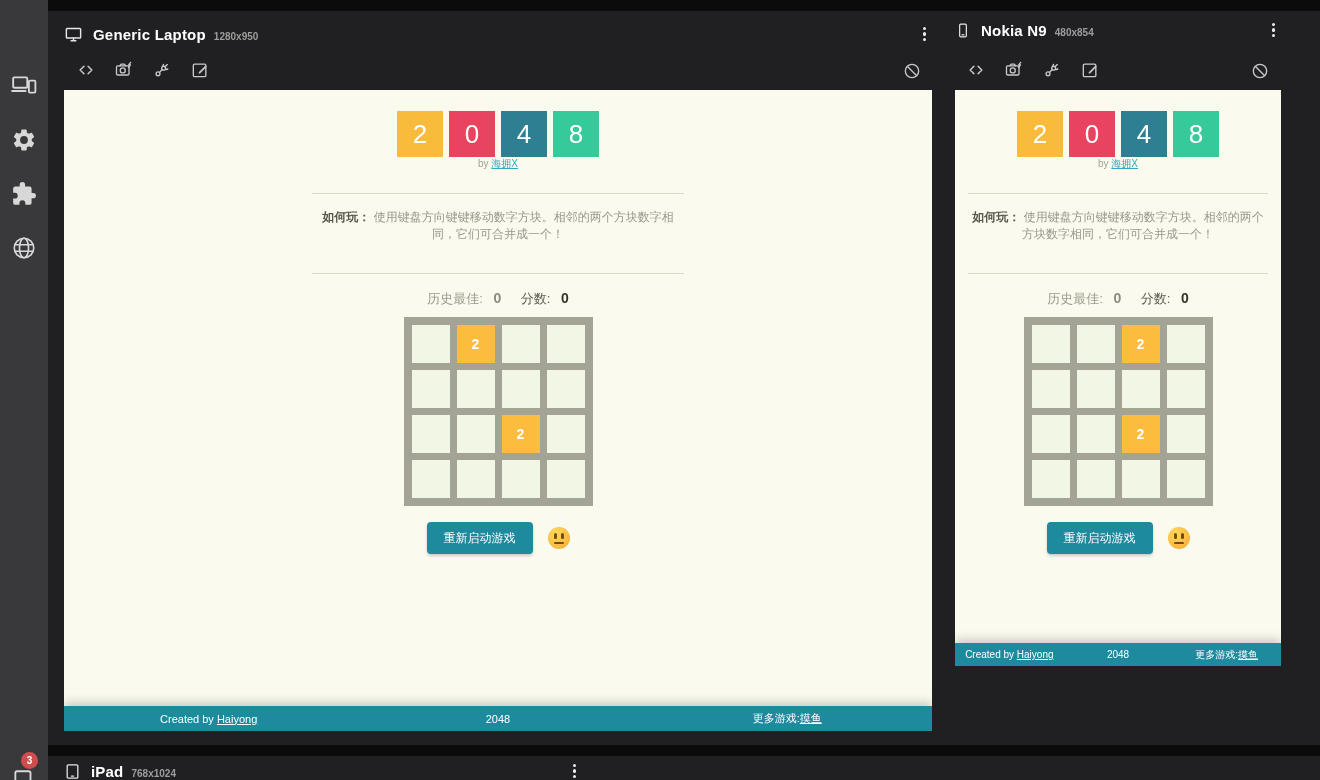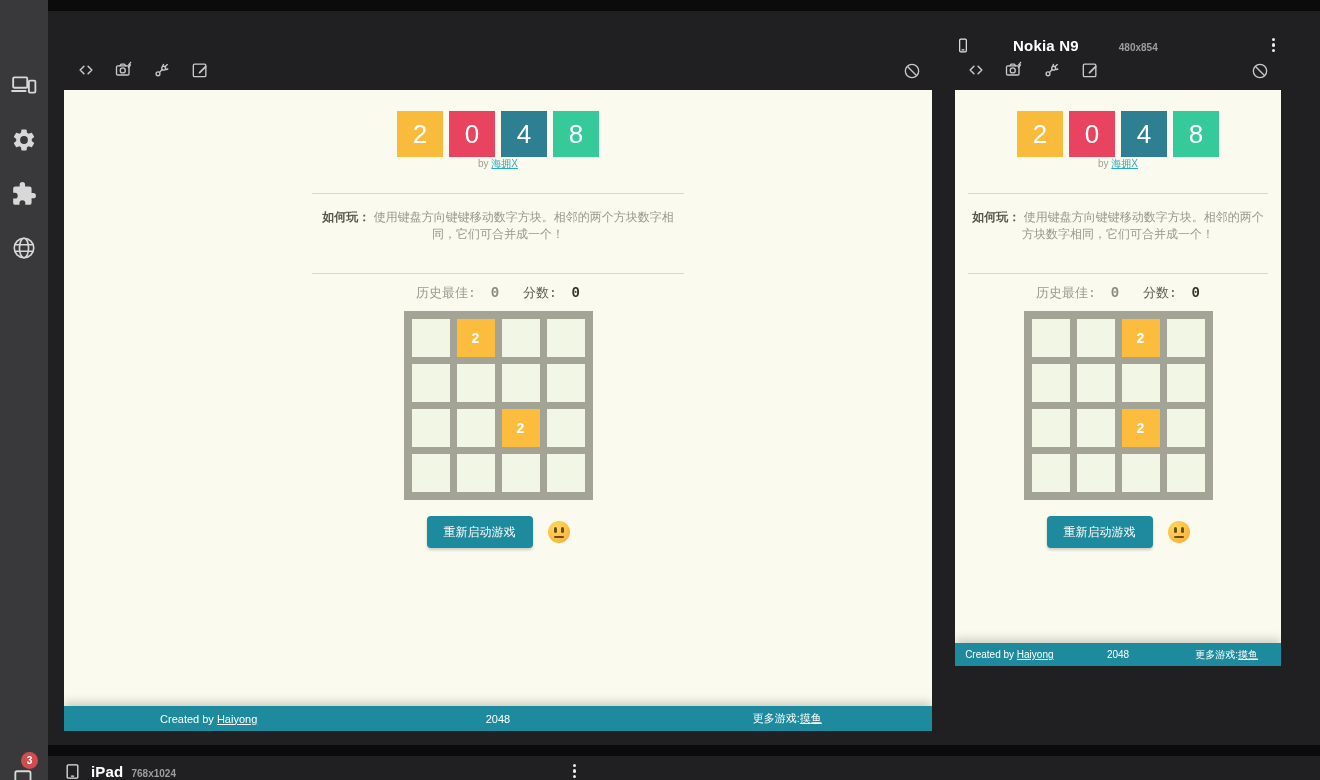--- a/index.html
+++ b/index.html
@@ -36,21 +36,21 @@
   .byline-link{color:#2fa9bf;text-decoration:underline;cursor:pointer;}
   .rule{border:0;border-top:1px solid #d9d9ca;height:0;}
   .g-wide .rule{width:372px;margin:0 auto;}
   .g-narrow .rule{width:300px;margin:0 auto;}
   .rule.r1{margin-top:22px;}
   .rule.r2{margin-top:30px;}
   .howto{margin:15px auto 0;font-size:12px;line-height:17px;color:#98988c;}
   .g-wide .howto{width:372px;}
   .g-narrow .howto{width:300px;}
   .howto b{color:#55554c;}
-  .scores{margin-top:10px;font-size:13px;color:#9a9a8e;font-family:Liberation Mono, monospace;}
+  .scores{margin-top:16px;font-size:13px;color:#9a9a8e;}
   .best-val{font-weight:bold;color:#8b8b80;font-size:14px;margin:0 16px 0 7px;}
   .score-label{color:#5c5c52;}
   .score-val{font-weight:bold;color:#33332c;font-size:14px;margin-left:7px;}
   .board{display:grid;grid-template-columns:repeat(4,38px);grid-auto-rows:38px;gap:7px;
          background:#a3a396;padding:8px;width:173px;margin:9px auto 0;}
   .cell{background:#f2f6e4;}
   .cell.tile{color:#fff;font-size:14px;font-weight:bold;line-height:38px;text-align:center;}
   .btn-row{display:flex;align-items:center;justify-content:center;gap:15px;margin-top:16px;}
   .restart-btn{background:#1e8a9d;color:#fff;border:0;border-radius:4px;height:32px;
                padding:0 17px;font-size:12px;cursor:pointer;font-family:inherit;
@@ -102,20 +102,35 @@
         <rect x="4" y="3" width="14" height="9" rx="1.5"></rect>
           <path d="M7 12v6M15 12v6M2 12h20"></path>
       </svg>
     </span>
     <span class="badge">3</span>
   </div>
 
   <div class="strip" style="top:0;"></div>
   <div class="strip" style="top:745px;"></div>
 
+  <div class="device-header" style="left:64px;top:20px;width:868px;height:28px;">
+    <span class="dev-icon">
+      <svg viewBox="0 0 24 24" fill="none" stroke="currentColor" stroke-width="1.8" stroke-linecap="round">
+        <rect x="3" y="4.5" width="18" height="12" rx="1"></rect>
+          <path d="M9 20h6M12 16.5V20"></path>
+      </svg>
+    </span>
+    <span class="dev-name">Generic Laptop</span>
+    <span class="dev-dims">1280x950</span>
+    <span class="menu-dots">
+        <i></i>
+        <i></i>
+        <i></i>
+      </span>
+  </div>
   <div class="device-toolbar" style="left:76px;top:60px;">
     <span class="tool">
       <svg viewBox="0 0 24 24" fill="none" stroke="currentColor" stroke-width="1.8" stroke-linecap="round" stroke-linejoin="round">
           <path d="M9.5 7.5 5 12l4.5 4.5M14.5 7.5 19 12l-4.5 4.5"></path>
         </svg>
     </span>
     <span class="tool">
       <svg viewBox="0 0 24 24" fill="none" stroke="currentColor" stroke-width="1.6" stroke-linecap="round" stroke-linejoin="round">
         <rect x="3" y="7" width="15" height="11" rx="1.5"></rect>
           <circle cx="10.5" cy="12.5" r="3"></circle>
@@ -200,21 +215,21 @@
         <span>Created by</span>
         <span class="pf-link">Haiyong</span>
       </span>
       <span class="pf-sec">2048</span>
       <span class="pf-sec">
         <span>更多游戏:</span><span class="pf-link">摸鱼</span>
       </span>
     </div>
   </div>
 
-  <div class="device-header" style="left:955px;top:31px;width:326px;height:28px;gap:32px;">
+  <div class="device-header" style="left:955px;top:16px;width:326px;height:28px;">
     <span class="dev-icon" style="width:16px;height:19px;">
       <svg viewBox="0 0 24 24" fill="none" stroke="currentColor" stroke-width="1.8" stroke-linecap="round">
         <rect x="7" y="2.5" width="10" height="19" rx="1.5"></rect>
           <path d="M10.5 18.5h3"></path>
       </svg>
     </span>
     <span class="dev-name">Nokia N9</span>
     <span class="dev-dims">480x854</span>
     <span class="menu-dots">
         <i></i>

